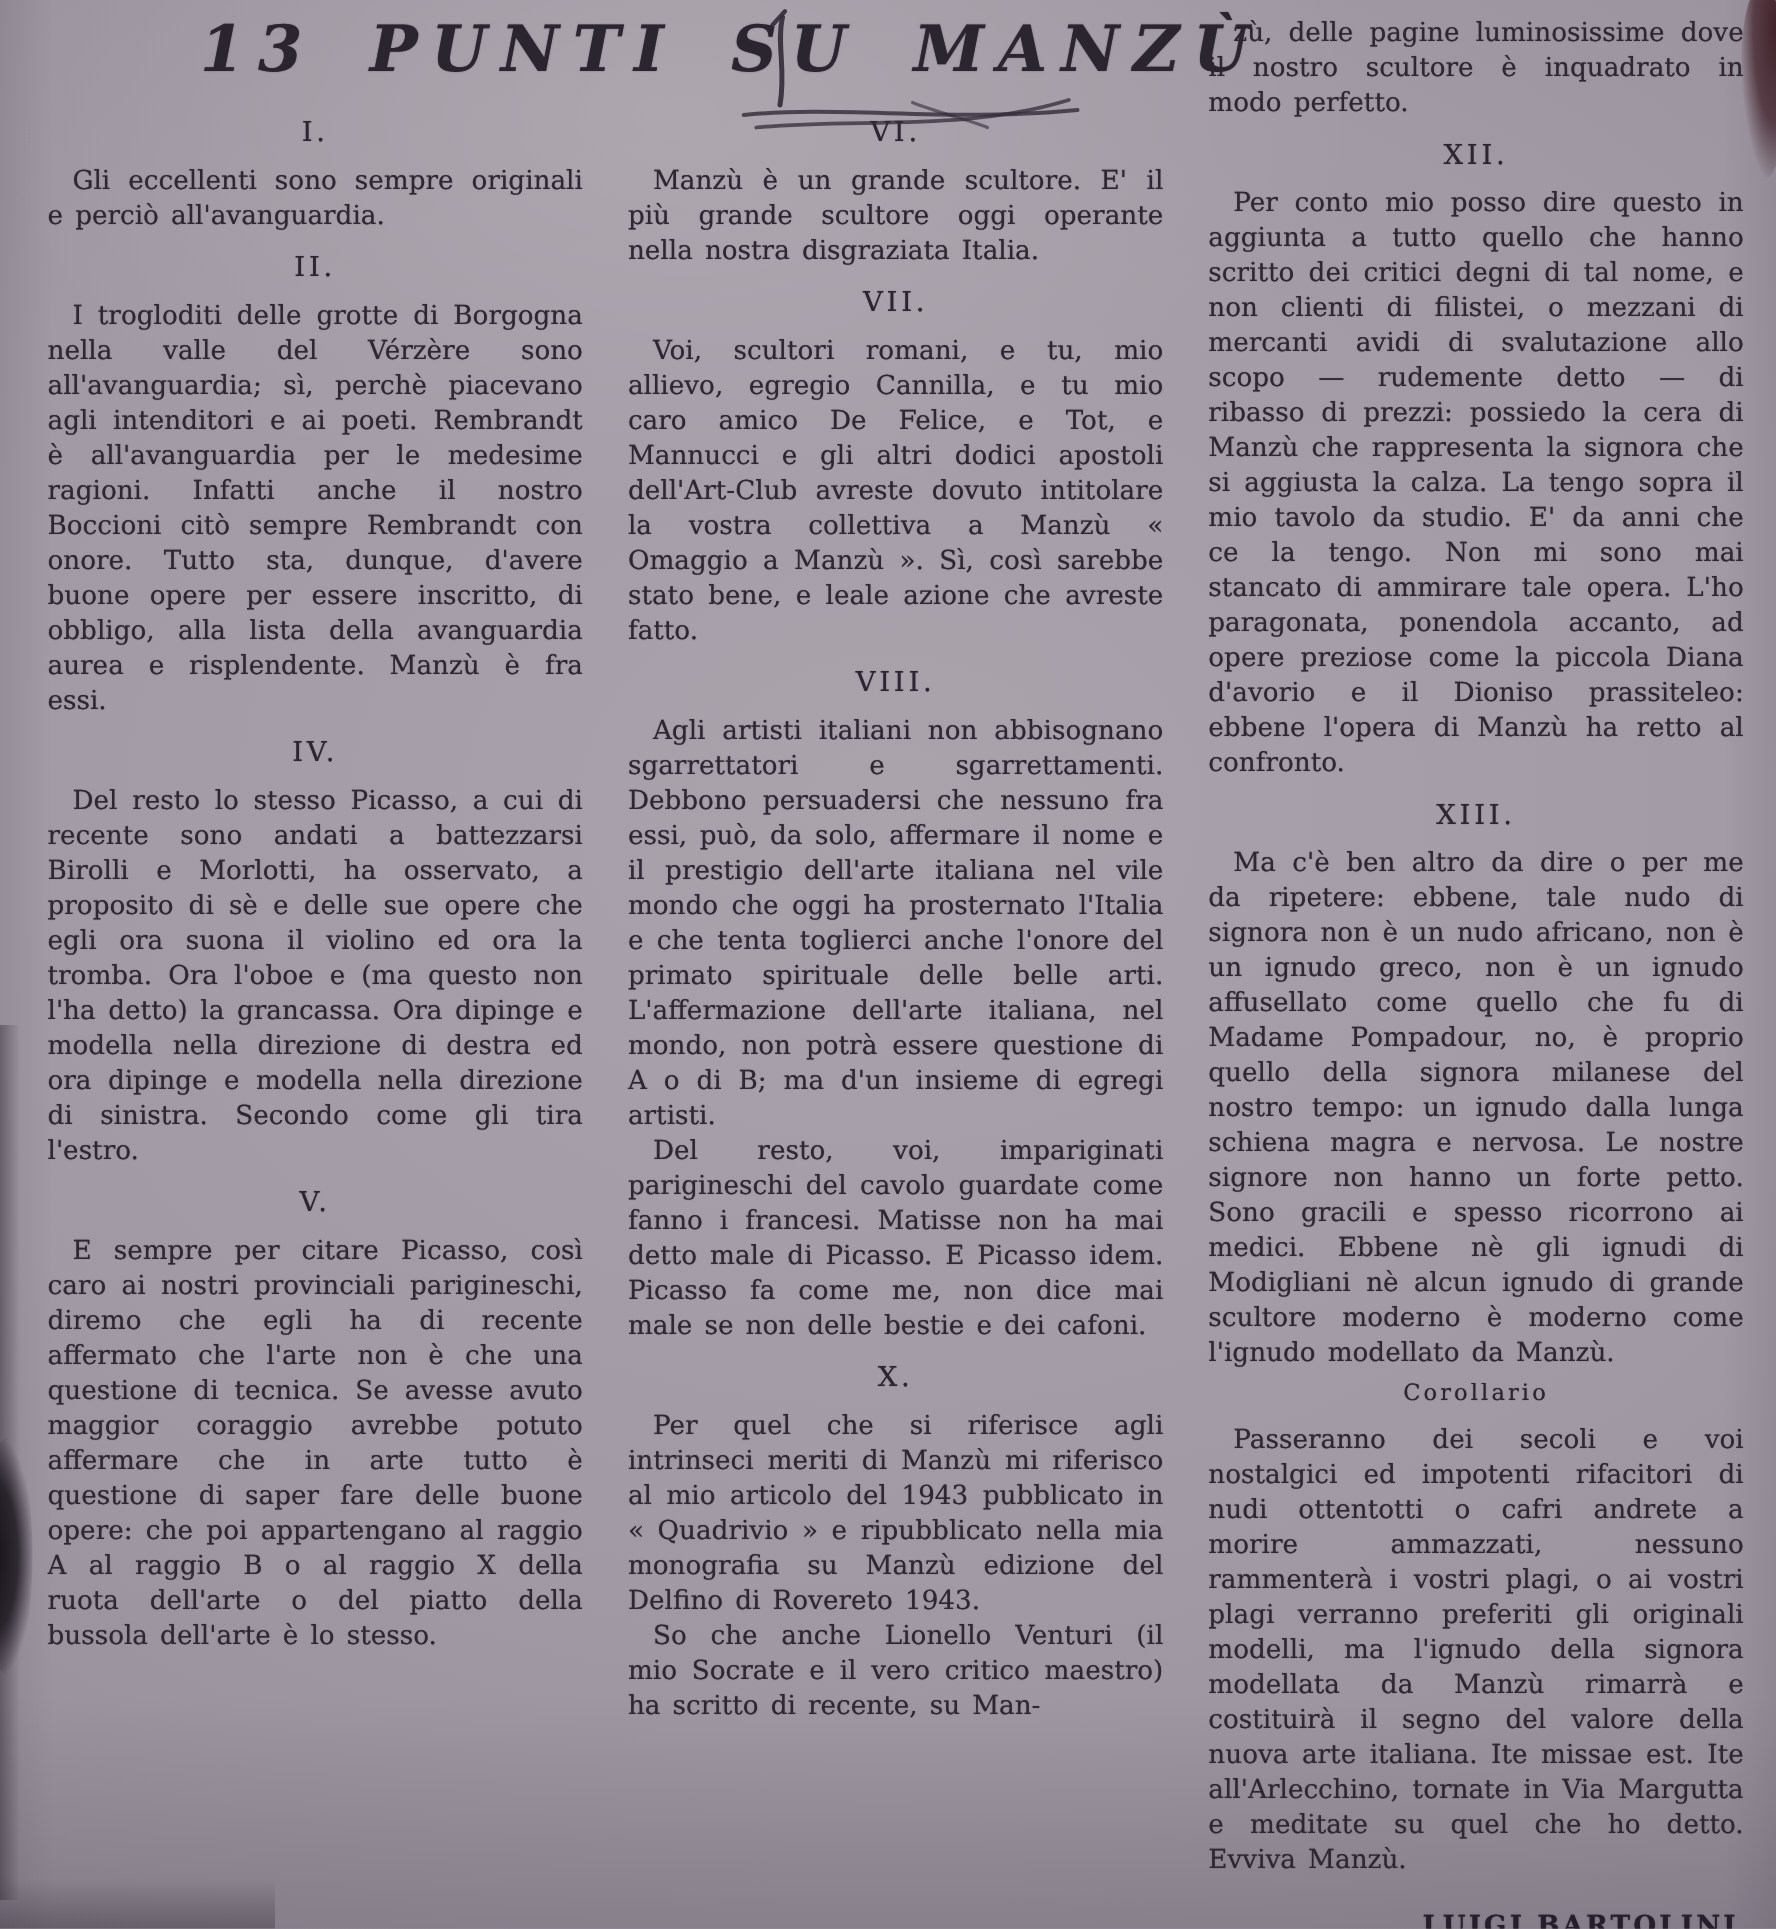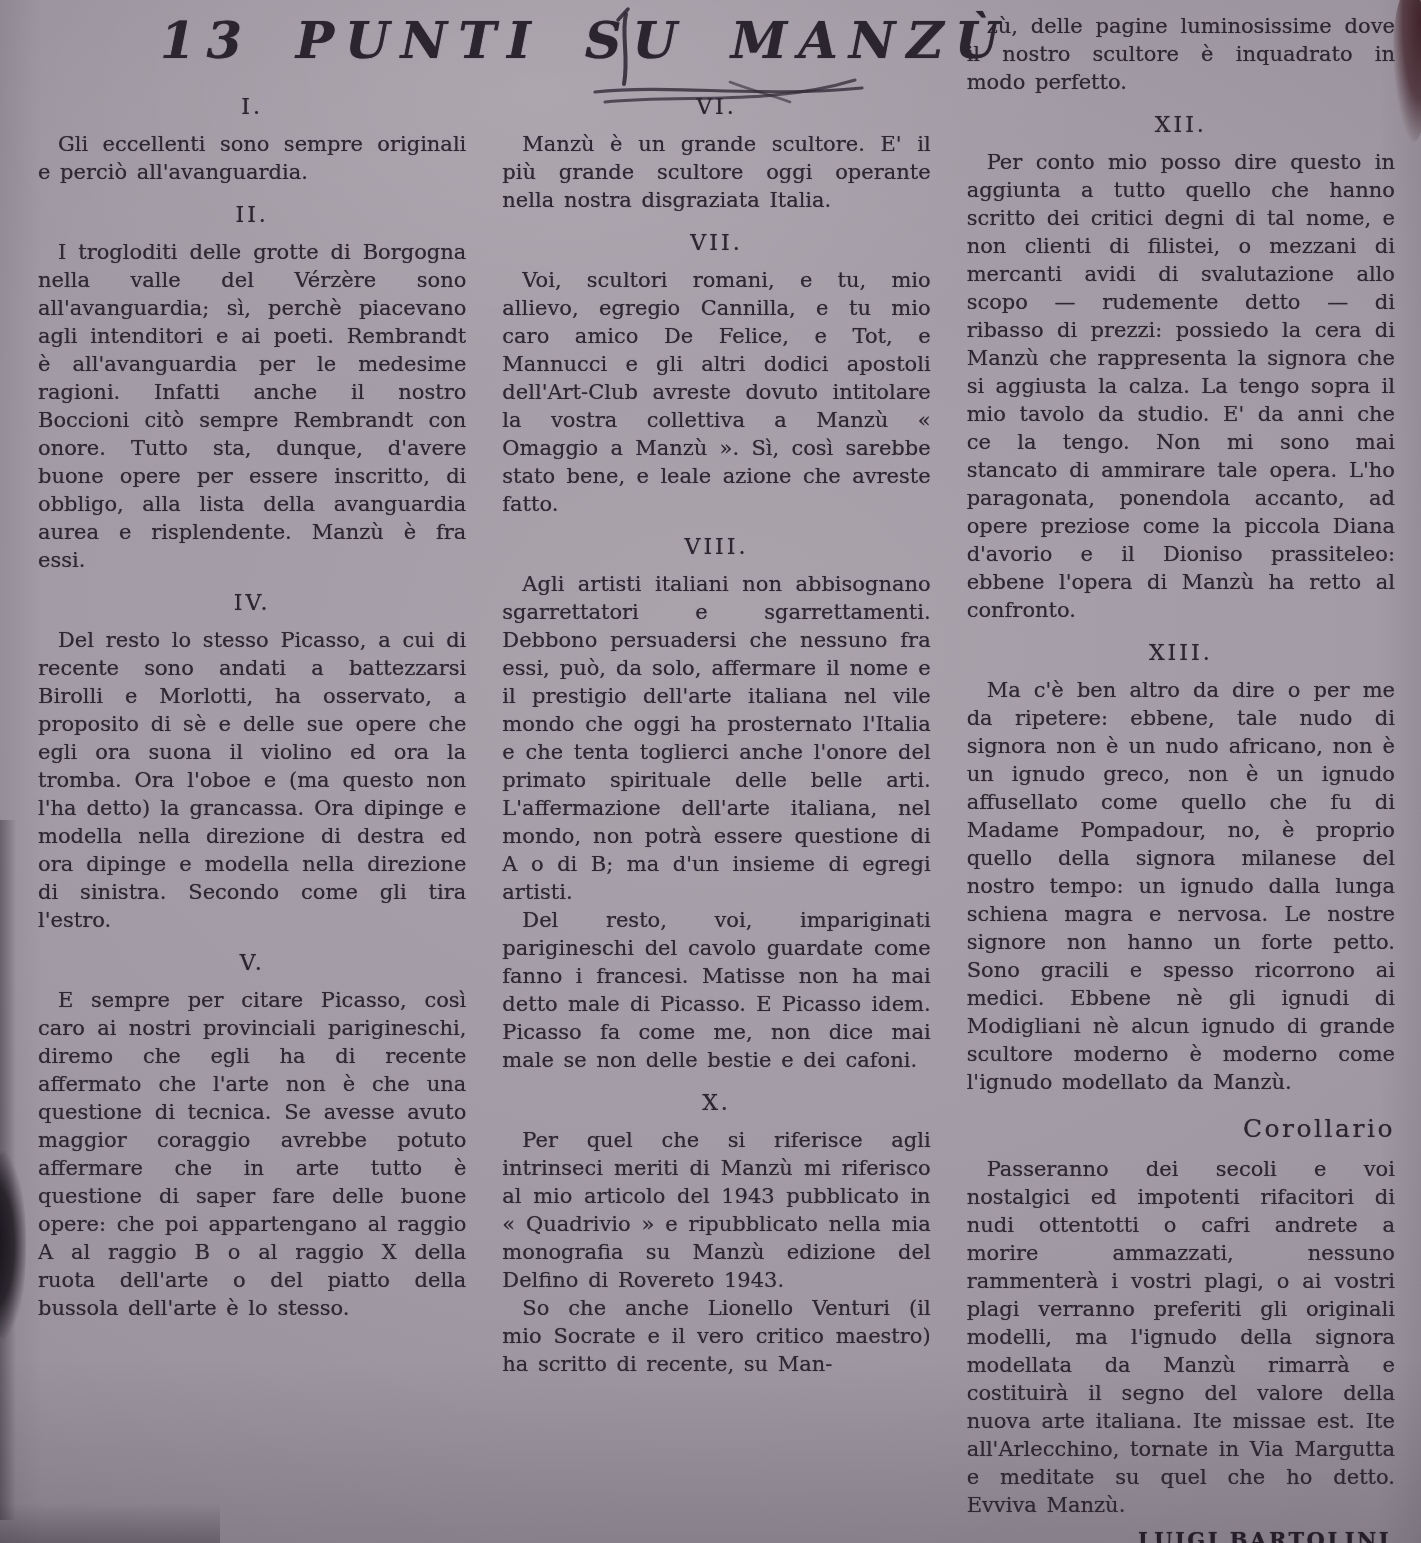--- a/index.html
+++ b/index.html
@@ -55,21 +55,21 @@
   .col{flex:1 1 0;overflow:hidden;}
   .col-1,.col-2{padding-top:94px;}
   .col-3{padding-top:12px;}
 
   .sec-heading{
     text-align:center;font-size:22px;letter-spacing:3px;
     margin:16px 0 11px;color:#2c2631;
     text-shadow:0 0 .8px rgba(44,38,49,.7);
   }
   .col .sec-heading:first-child{margin-top:0;}
-  .sec-heading.corollary{font-size:25px;letter-spacing:2.5px;margin:18px 0 12px;text-align:right;}
+  .sec-heading.corollary{font-size:18px;letter-spacing:2.5px;margin:8px 0 12px;}
   .sec-text{
     margin:0;text-align:justify;font-size:21px;line-height:28px;
     text-indent:20px;word-spacing:3px;
     text-shadow:0 0 .8px rgba(46,40,51,.65);
   }
 
   .signature{
     position:absolute;right:30px;bottom:-9px;z-index:3;
     font-weight:bold;font-size:21px;letter-spacing:2.5px;
     color:#241f2a;text-shadow:0 0 1px rgba(36,31,42,.7);

